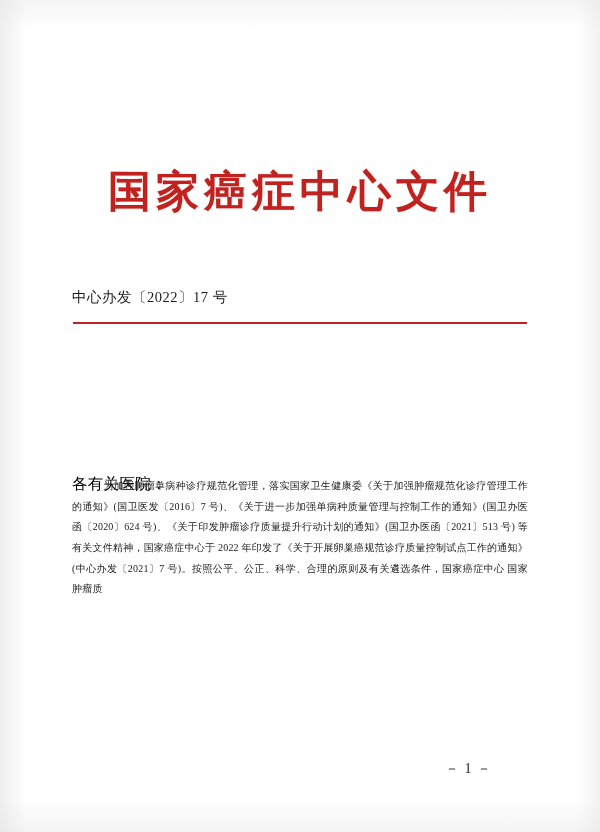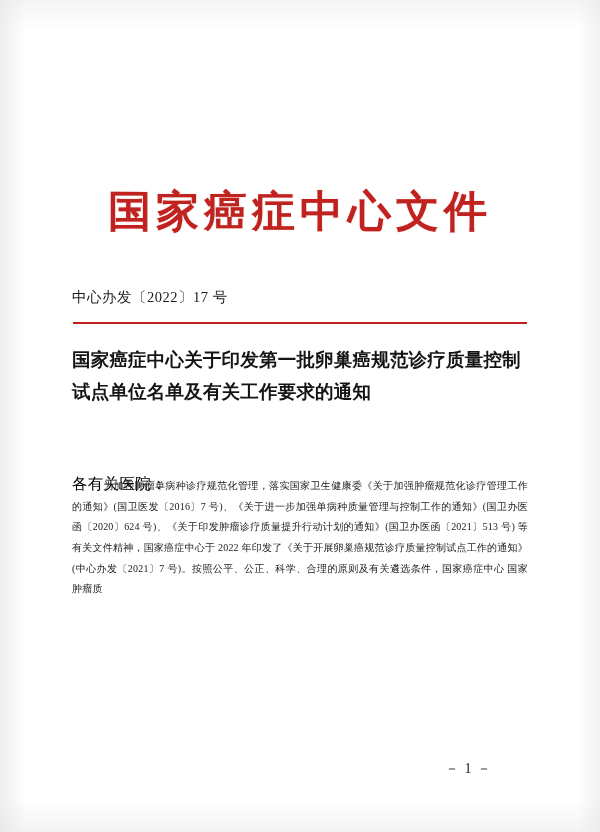--- a/index.html
+++ b/index.html
@@ -46,21 +46,20 @@
     left: 0;
     width: 456px;
     text-align: center;
     color: #c0231f;
     font-family: "Liberation Serif", "DejaVu Serif", serif;
     font-weight: bold;
     font-size: 43px;
     letter-spacing: 5px;
     line-height: 1.1;
     text-shadow: 0 0 1px rgba(192,35,31,0.5);
-    margin-top: 20px;
   }
   .doc-number {
     position: absolute;
     top: 288px;
     left: 0;
     width: 456px;
     font-size: 14.5px;
     color: #1b1b1b;
     letter-spacing: 0.5px;
   }
@@ -129,21 +128,20 @@
   <div class="paper-shade"></div>
 
   <div class="doc-body">
 
     <div class="masthead">国家癌症中心文件</div>
 
     <div class="doc-number">中心办发〔2022〕17 号</div>
 
     <div class="red-rule"></div>
 
-    <div class="title">国家癌症中心关于印发第一批卵巢癌规范诊疗质量控制试点单位名单及有关工作要求的通知</div>
 
     <div class="salutation">各有关医院：</div>
 
     <div class="para"><span class="indent"></span><span>为加强肿瘤单病种诊疗规范化管理，落实国家卫生健康委《关于加强肿瘤规范化诊疗管理工作的通知》(国卫医发〔2016〕7 号)、《关于进一步加强单病种质量管理与控制工作的通知》(国卫办医函〔2020〕624 号)、《关于印发肿瘤诊疗质量提升行动计划的通知》(国卫办医函〔2021〕513 号) 等有关文件精神，国家癌症中心于 2022 年印发了《关于开展卵巢癌规范诊疗质量控制试点工作的通知》(中心办发〔2021〕7 号)。按照公平、公正、科学、合理的原则及有关遴选条件，国家癌症中心 国家肿瘤质</span></div>
 
     <div class="page-number">－ 1 －</div>
 
   </div>
 </div>
 

